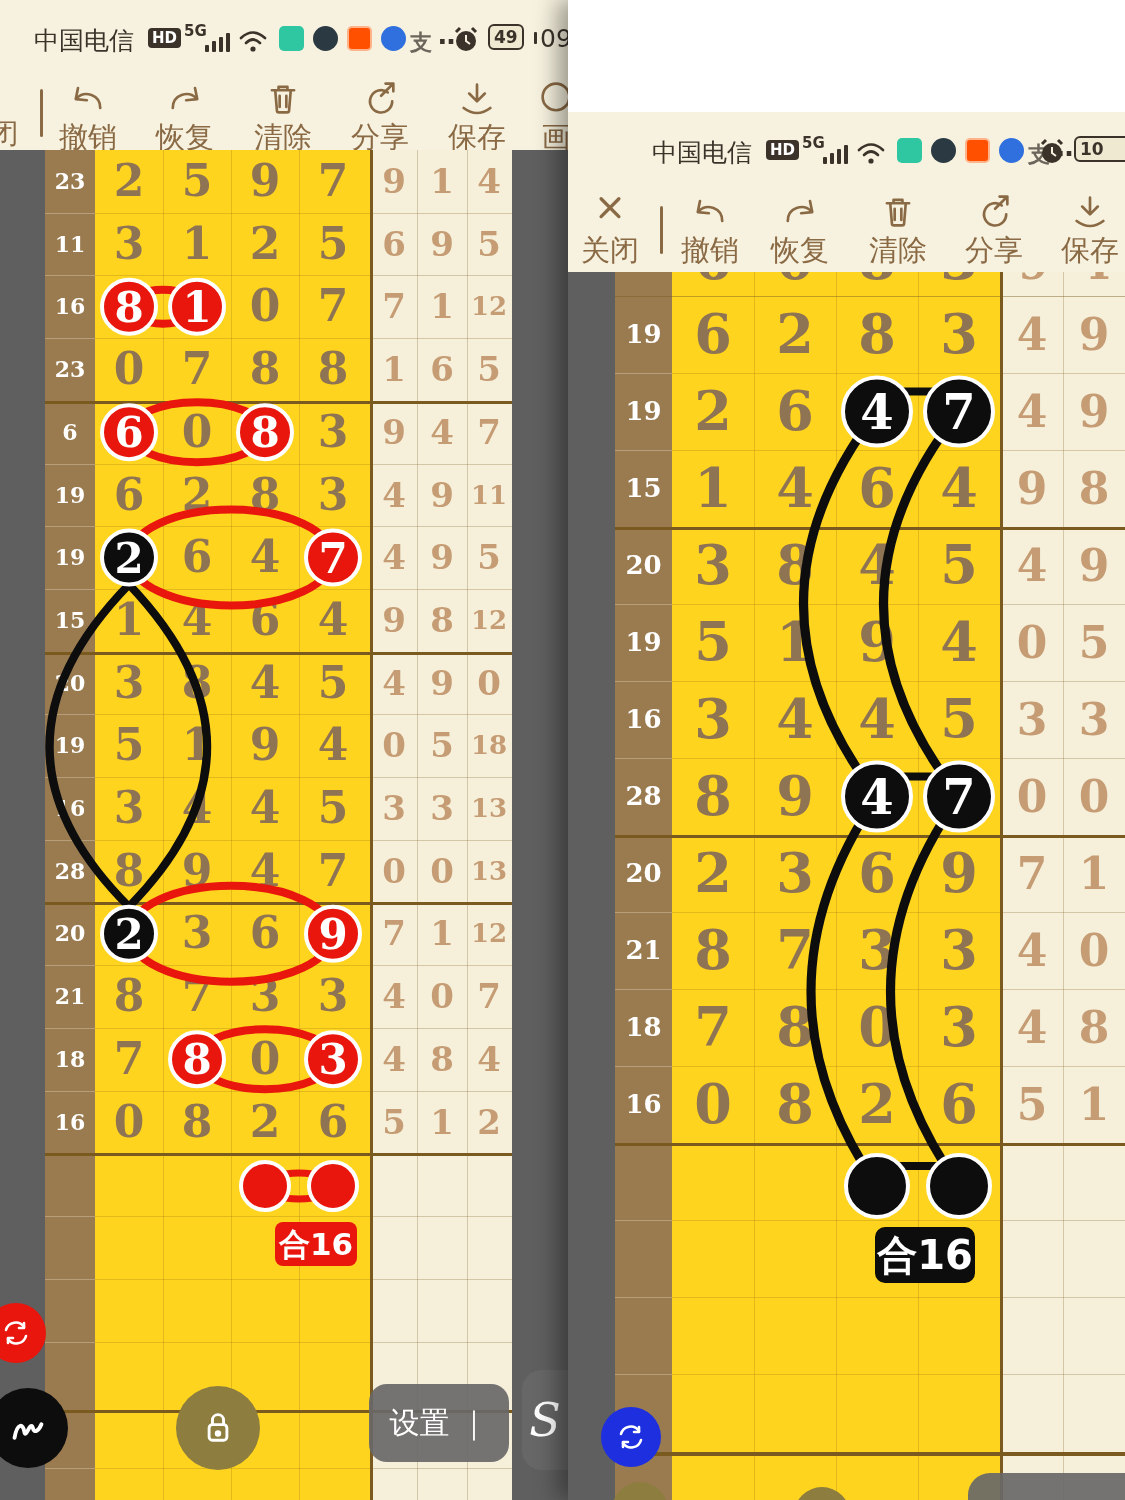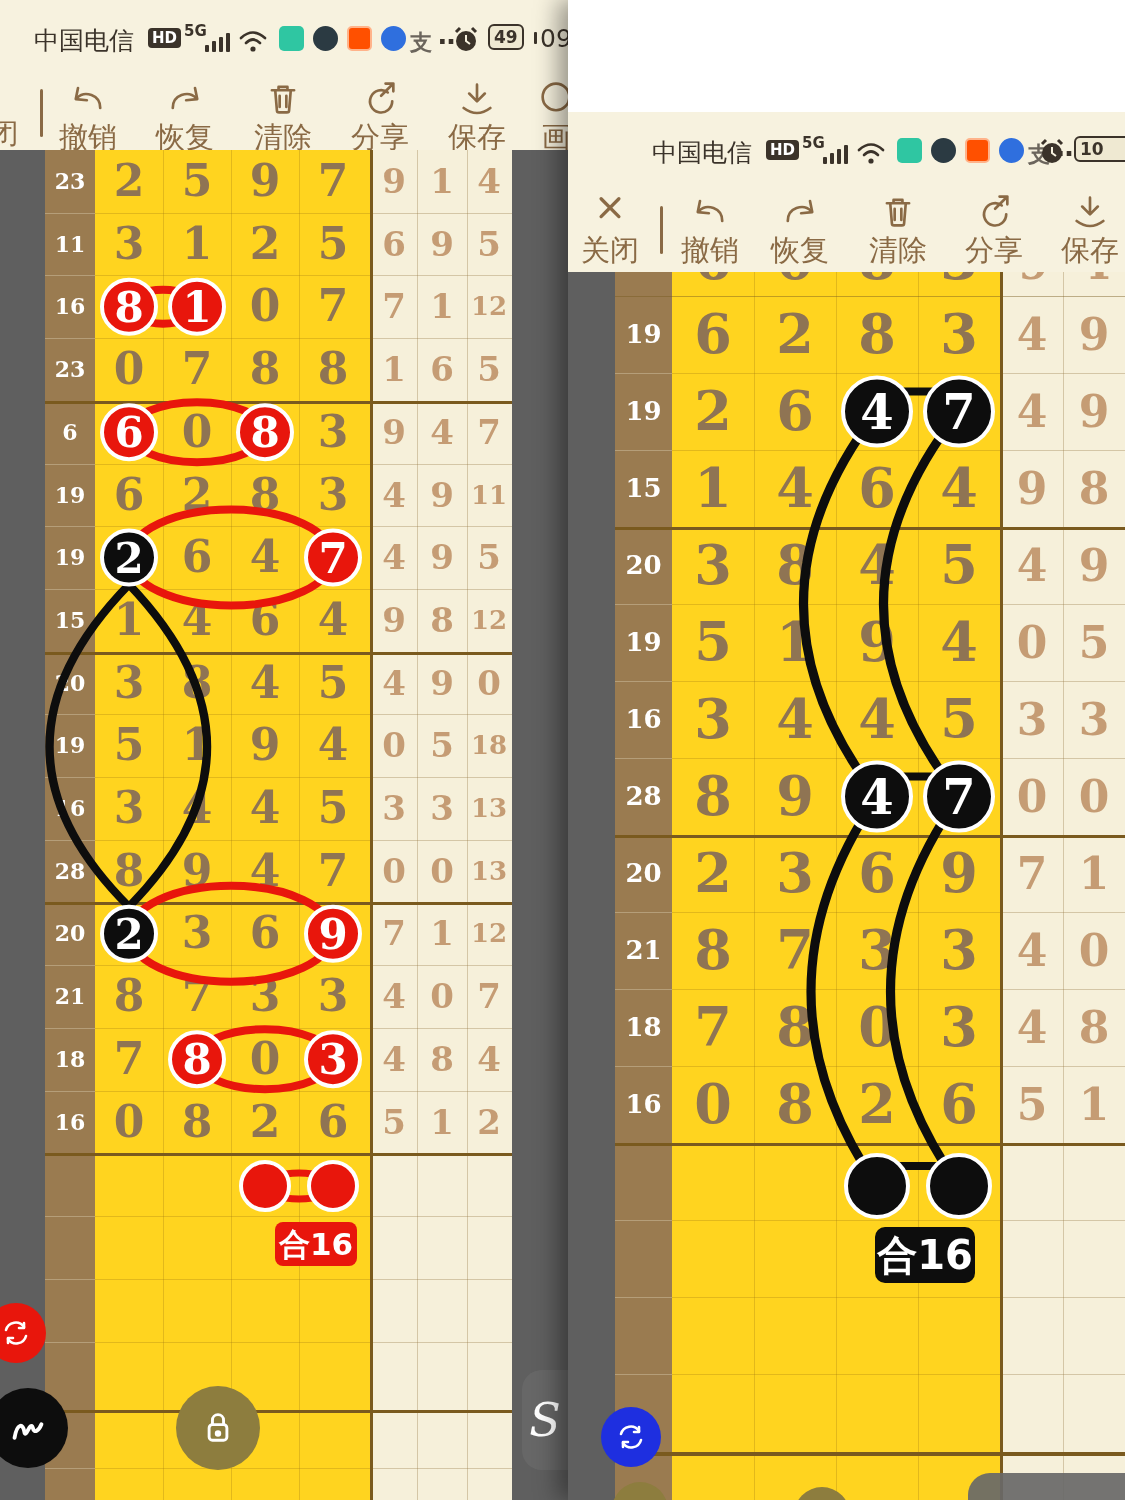--- a/index.html
+++ b/index.html
@@ -387,20 +387,23 @@
           <path d="M7 24 C9 12 14 12 15 19 C16 26 20 9 22 16 C23 21 27 18 29 13" stroke-width="3.2"></path>
         </svg>
     </div>
     <div class="fab" style="left:176px;top:1386px;width:84px;height:84px;background:#8d7d3e;">
       <svg width="40" height="40" viewBox="0 0 36 36">
           <rect x="10" y="15" width="16" height="14" rx="3"></rect>
           <path d="M13 15 v-4 a5 5 0 0 1 10 0 v4"></path>
           <circle cx="18" cy="23" r="1.6" fill="#fff"></circle>
         </svg>
     </div>
+    <div class="setbar" style="left:369px;top:1384px;width:140px;height:78px;border-radius:18px;font-size:30px;">
+      <span>设置 ｜</span>
+    </div>
     <div class="setbar" style="left:522px;top:1370px;width:46px;height:100px;border-radius:20px 0 0 20px;font-size:46px;font-family:'DejaVu Serif',serif;font-style:italic;">
       <span>S</span>
     </div>
   </div>
 
   <div class="panel" id="panel-right">
     <div class="abs" style="left:0;top:0;width:557px;height:112px;background:#ffffff;"></div>
     <div class="abs" style="left:0;top:112px;width:557px;height:1388px;background:#f7f2df;"></div>
 
     <div class="abs" style="left:0;top:112px;width:557px;height:76px;">

